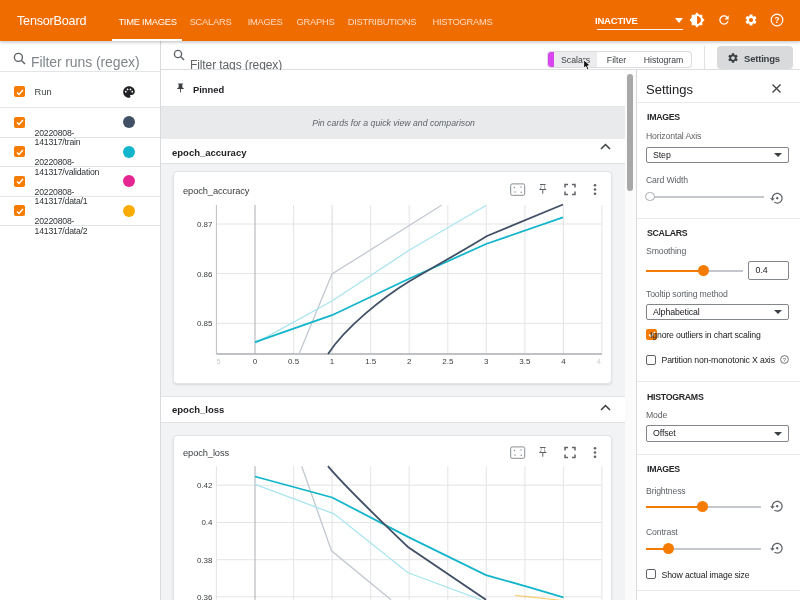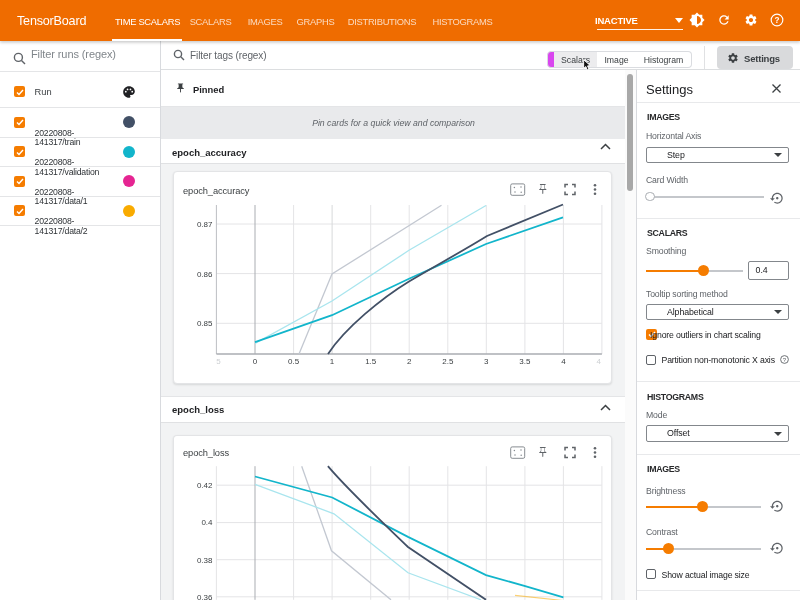--- a/index.html
+++ b/index.html
@@ -38,21 +38,21 @@
 .cardtitle { position:absolute; font-size:9.3px; color:#3c4043; letter-spacing:-0.1px; }
 
 #scrolltrack { position:absolute; left:625px; top:70px; width:11px; height:530px; background:#fbfbfb; }
 #scrollthumb { position:absolute; left:626.5px; top:74px; width:6px; height:117px; background:#a8a8a8; border-radius:3px; }
 
 #panel { position:absolute; left:636px; top:70px; width:164px; height:530px; background:#fff; border-left:1px solid #d8dade; }
 .pl { position:absolute; left:646px; font-size:8.7px; color:#5f6368; letter-spacing:-0.15px; white-space:nowrap; }
 .ph { position:absolute; left:647px; font-size:8.8px; font-weight:700; color:#28292b; letter-spacing:-0.3px; }
 .pdivider { position:absolute; left:637px; width:163px; height:1px; background:#e8e9eb; }
 .dd { position:absolute; left:646px; width:143px; height:16.5px; border:1px solid #83878c; border-radius:2px;
-  background:#fff; font-size:8.8px; color:#202124; line-height:15px; padding-left:20px; letter-spacing:-0.1px; }
+  background:#fff; font-size:8.8px; color:#202124; line-height:15px; padding-left:6px; letter-spacing:-0.1px; }
 .dd:after { content:""; position:absolute; right:6px; top:5.5px; width:0; height:0;
   border-left:4.2px solid transparent; border-right:4.2px solid transparent; border-top:4.8px solid #3c4043; }
 .track { position:absolute; height:2px; background:#c4c7cb; }
 .trackfill { position:absolute; height:2px; background:#f57c00; }
 .thumb { position:absolute; width:11px; height:11px; border-radius:50%; background:#f57c00; }
 .thumbo { position:absolute; width:9.5px; height:9.5px; border-radius:50%; background:#fff; border:1.6px solid #a9adb2; }
 .pcheck { position:absolute; font-size:8.7px; color:#202124; letter-spacing:-0.15px; white-space:nowrap; }
 svg { display:block; }
 text { font-family:"Liberation Sans", sans-serif; }
 </style>
@@ -60,25 +60,25 @@
 <body>
 <div id="app">
 
 <div id="main"></div>
 
 <div id="topbar"></div>
 <svg class="abs" style="left:173px;top:49px" width="12" height="12" viewBox="0 0 12 12">
  <circle cx="5" cy="5" r="3.6" fill="none" stroke="#5f6368" stroke-width="1.4"></circle>
  <line x1="7.8" y1="7.8" x2="11" y2="11" stroke="#5f6368" stroke-width="1.4"></line>
 </svg>
-<div class="abs" style="left:190px;top:50px;font-size:10px;color:#5f6368;letter-spacing:-0.1px">Filter tags (regex)</div>
+<div class="abs" style="left:190px;top:58px;font-size:12px;color:#5f6368;letter-spacing:-0.1px">Filter tags (regex)</div>
 
 <div class="grpbtn" style="left:547px;width:27px;border-radius:4px 0 0 4px;background:#d946ef">All</div>
 <div class="grpbtn" style="left:554px;width:44px;border-left:none;background:#ececee">Scalars</div>
-<div class="grpbtn" style="left:597px;width:40px;border-left:none">Image</div>
+<div class="grpbtn" style="left:597px;width:40px;border-left:none">Filter</div>
 <div class="grpbtn" style="left:636px;width:56px;border-left:none;border-radius:0 4px 4px 0">Histogram</div>
 <div class="abs" style="left:704px;top:46px;width:1px;height:23px;background:#e0e1e3"></div>
 <div class="abs" style="left:717px;top:46px;width:76px;height:23px;background:#d9dadc;border-radius:4px"></div>
 <svg class="abs" style="left:727px;top:52px" width="12" height="12" viewBox="0 0 24 24">
  <path fill="#3c4043" d="M19.14 12.94c.04-.3.06-.61.06-.94 0-.32-.02-.64-.07-.94l2.03-1.58c.18-.14.23-.41.12-.61l-1.92-3.32c-.12-.22-.37-.29-.59-.22l-2.39.96c-.5-.38-1.03-.7-1.62-.94l-.36-2.54c-.04-.24-.24-.41-.48-.41h-3.84c-.24 0-.43.17-.47.41l-.36 2.54c-.59.24-1.13.57-1.62.94l-2.39-.96c-.22-.08-.47 0-.59.22L2.74 8.87c-.12.21-.08.47.12.61l2.03 1.58c-.05.3-.09.63-.09.94s.02.64.07.94l-2.03 1.58c-.18.14-.23.41-.12.61l1.92 3.32c.12.22.37.29.59.22l2.39-.96c.5.38 1.03.7 1.62.94l.36 2.54c.05.24.24.41.48.41h3.84c.24 0 .44-.17.47-.41l.36-2.54c.59-.24 1.13-.56 1.62-.94l2.39.96c.22.08.47 0 .59-.22l1.92-3.32c.12-.22.07-.47-.12-.61l-2.01-1.58zM12 15.6c-1.98 0-3.6-1.62-3.6-3.6s1.62-3.6 3.6-3.6 3.6 1.62 3.6 3.6-1.62 3.6-3.6 3.6z"></path>
 </svg>
 <div class="abs" style="left:744px;top:52.5px;font-size:9.5px;font-weight:700;color:#3c4043;letter-spacing:-0.2px">Settings</div>
 
 <div id="pinnedrow"></div>
 <svg class="abs" style="left:175px;top:82px" width="11" height="12" viewBox="0 0 24 24">
@@ -288,21 +288,21 @@
 </svg>
 <div class="cbu" style="left:646px;top:569px"></div>
 <div class="pcheck" style="left:661.5px;top:569.5px">Show actual image size</div>
 <div class="pdivider" style="top:589.5px"></div>
 
 <div id="sidebar"></div>
 <svg class="abs" style="left:13px;top:52px" width="13" height="13" viewBox="0 0 13 13">
  <circle cx="5.4" cy="5.4" r="4" fill="none" stroke="#5f6368" stroke-width="1.4"></circle>
  <line x1="8.5" y1="8.5" x2="12" y2="12" stroke="#5f6368" stroke-width="1.4"></line>
 </svg>
-<div class="abs" style="left:31px;top:48px;font-size:11px;color:#80868b;letter-spacing:-0.1px">Filter runs (regex)</div>
+<div class="abs" style="left:31px;top:54px;font-size:14px;color:#80868b;letter-spacing:-0.1px">Filter runs (regex)</div>
 <div class="divider" style="left:0;top:71px;width:160px"></div>
 
 <div class="cb" style="left:14px;top:86px"></div>
 <svg class="abs" style="left:15.5px;top:88.5px" width="8" height="7" viewBox="0 0 8 7">
       <path d="M1 3.5 L3 5.5 L7 1" fill="none" stroke="#fff" stroke-width="1.4"></path>
     </svg>
 <div class="abs" style="left:34.5px;top:87px;font-size:9.3px;color:#3c4043">Run</div>
 <svg class="abs" style="left:122px;top:85px" width="14" height="14" viewBox="0 0 24 24">
  <path fill="#202124" d="M12 2C6.49 2 2 6.49 2 12s4.49 10 10 10c1.38 0 2.5-1.12 2.5-2.5 0-.61-.23-1.2-.64-1.67-.08-.1-.13-.21-.13-.33 0-.28.22-.5.5-.5H16c3.31 0 6-2.69 6-6 0-4.96-4.49-9-10-9z"></path>
  <circle cx="6.5" cy="11.5" r="1.5" fill="#fff"></circle>
@@ -339,21 +339,21 @@
 <div class="cb" style="left:14px;top:205px"></div>
 <svg class="abs" style="left:15.5px;top:207.5px" width="8" height="7" viewBox="0 0 8 7">
       <path d="M1 3.5 L3 5.5 L7 1" fill="none" stroke="#fff" stroke-width="1.4"></path>
     </svg>
 <div class="runname" style="top:201px">20220808-<br>141317/data/2</div>
 <div class="dot" style="left:123px;top:204.5px;background:#f9ab00"></div>
 <div class="divider" style="left:0;top:225px;width:160px"></div>
 
 <div id="header"></div>
 <div id="logo">TensorBoard</div>
-<div class="tab active" style="left:147.5px">TIME SCALARS</div>
+<div class="tab active" style="left:147.5px">TIME IMAGES</div>
 <div id="tabline"></div>
 <div class="tab" style="left:210.5px">SCALARS</div>
 <div class="tab" style="left:265px">IMAGES</div>
 <div class="tab" style="left:315.5px">GRAPHS</div>
 <div class="tab" style="left:382px">DISTRIBUTIONS</div>
 <div class="tab" style="left:462.5px">HISTOGRAMS</div>
 <div id="inactive">INACTIVE</div>
 <div id="inactive-line"></div>
 <svg class="abs" style="left:674.5px;top:18px" width="8" height="5" viewBox="0 0 8 5">
       <path d="M0 0 L8 0 L4 5 Z" fill="#fff"></path>

